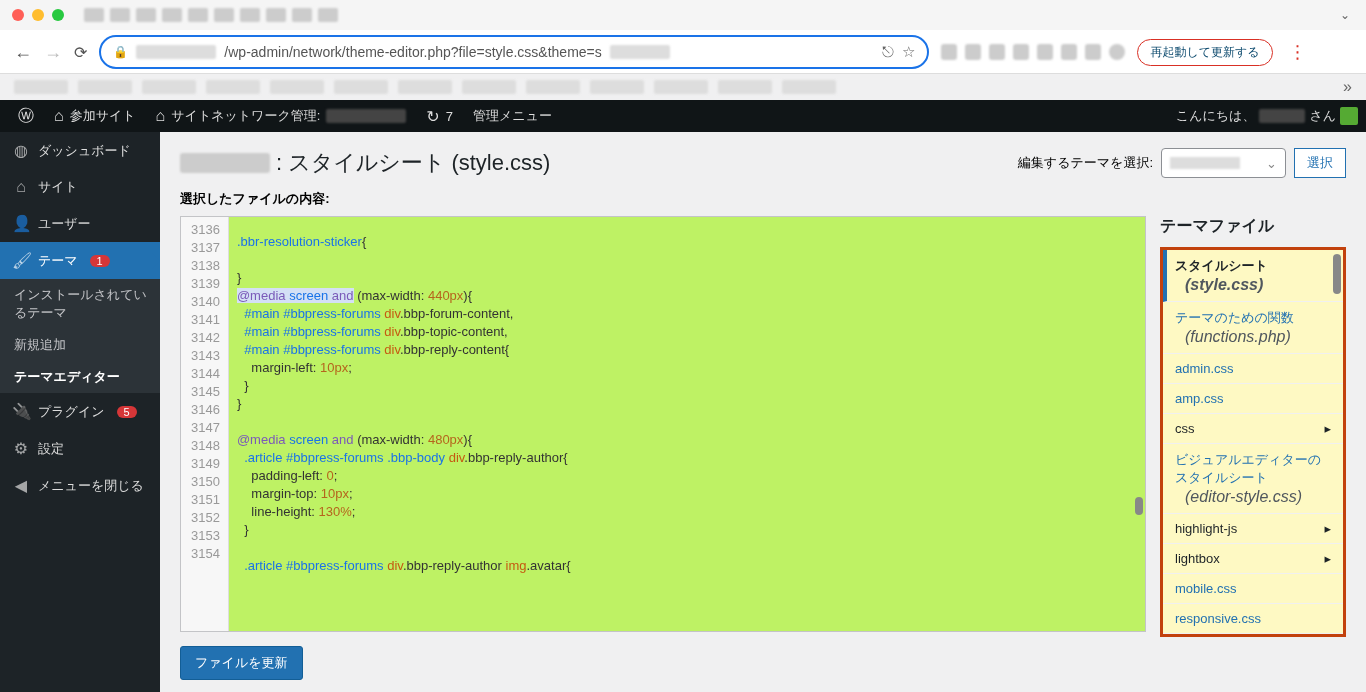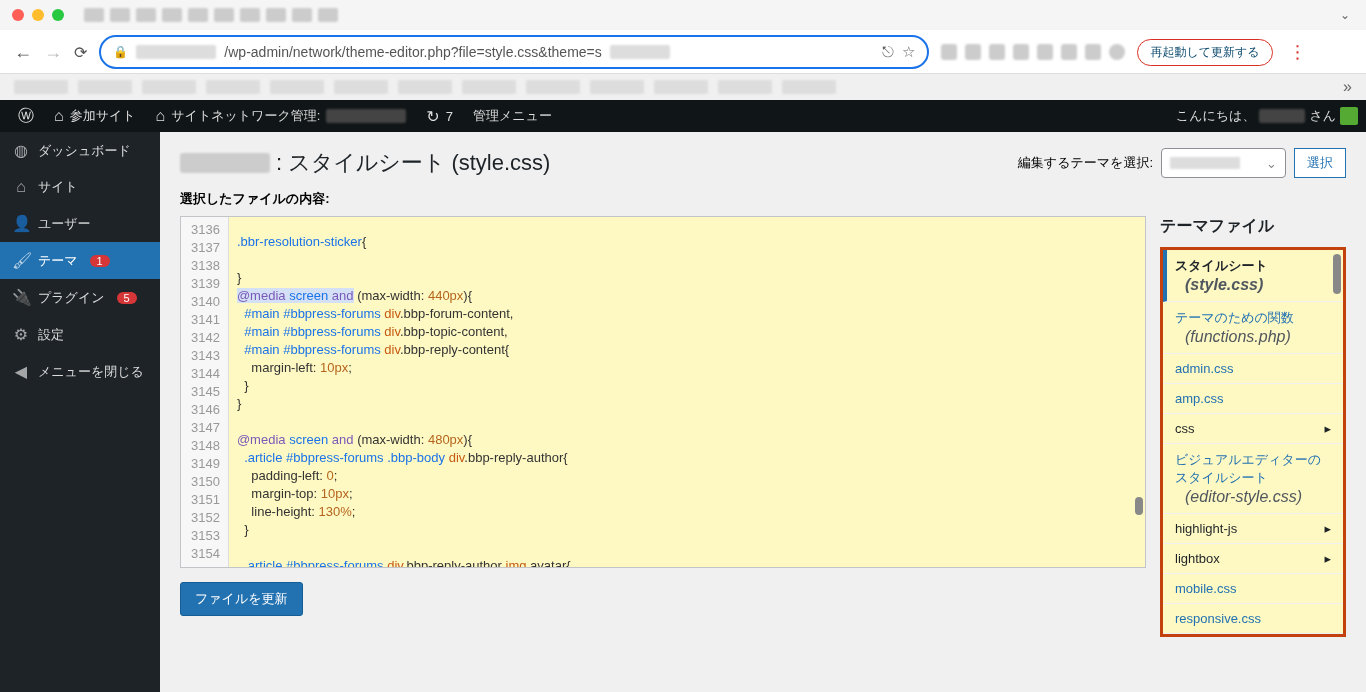--- a/index.html
+++ b/index.html
@@ -63,21 +63,21 @@
 .title-redact { width: 90px; height: 20px; background: #ccc; filter: blur(1px); border-radius: 3px; }
 .theme-select-row { margin-left: auto; display: flex; align-items: center; gap: 8px; font-size: 13px; }
 .theme-select { width: 125px; height: 30px; border: 1px solid #8c8f94; border-radius: 4px; background: #fff; display: flex; align-items: center; padding: 0 8px; color: #888; justify-content: space-between; cursor: pointer; }
 .theme-select-redact { width: 70px; height: 12px; background: #ddd; filter: blur(1px); }
 .select-btn { border: 1px solid #2271b1; color: #2271b1; background: #fff; border-radius: 0; padding: 5px 12px; font-size: 13px; cursor: pointer; }
 
 .file-label { font-size: 13px; font-weight: 600; margin: 12px 0 8px; }
 
 .editor-row { display: flex; gap: 14px; }
 .editor-wrap { flex: 1; }
-.editor { border: 1px solid #c3c4c7; background: #fef9c3; height: 352px; display: flex; font-family: Menlo, Consolas, monospace; font-size: 13px; overflow: hidden; position: relative; }
+.editor { border: 1px solid #c3c4c7; background: #bef264; height: 416px; display: flex; font-family: Menlo, Consolas, monospace; font-size: 13px; overflow: hidden; position: relative; }
 .gutter { background: #f7f7f7; color: #999; text-align: right; padding: 4px 8px 4px 10px; border-right: 1px solid #ddd; line-height: 18px; user-select: none; }
 .code { padding: 16px 8px; line-height: 18px; white-space: pre; color: #333; flex: 1; }
 .tok-media { background: #d4e0f5; }
 .tok-kw { color: #7a5ab9; }
 .tok-sel { color: #1a73e8; }
 .tok-tag { color: #c55a11; }
 .tok-num { color: #b5651d; }
 .scroll-thumb { position: absolute; right: 2px; width: 8px; height: 18px; background: #888; border-radius: 4px; }
 
 .update-btn { background: #2271b1; color: #fff; border: 1px solid #135e96; border-radius: 3px; padding: 7px 14px; font-size: 13px; cursor: pointer; margin-top: 14px; }
@@ -201,20 +201,25 @@
       </div>
     <div class="menu-item">
         <span class="menu-icon">👤</span>
         <span>ユーザー</span>
       </div>
     <div class="menu-item current">
         <span class="menu-icon">🖌</span>
         <span>テーマ</span>
         <span class="badge">1</span>
       </div>
+    <div class="submenu">
+      <div class="sub-item">インストールされているテーマ</div>
+      <div class="sub-item">新規追加</div>
+      <div class="sub-item current">テーマエディター</div>
+    </div>
     <div class="menu-item">
         <span class="menu-icon">🔌</span>
         <span>プラグイン</span>
         <span class="badge">5</span>
       </div>
     <div class="menu-item">
         <span class="menu-icon">⚙</span>
         <span>設定</span>
       </div>
     <div class="menu-item">

